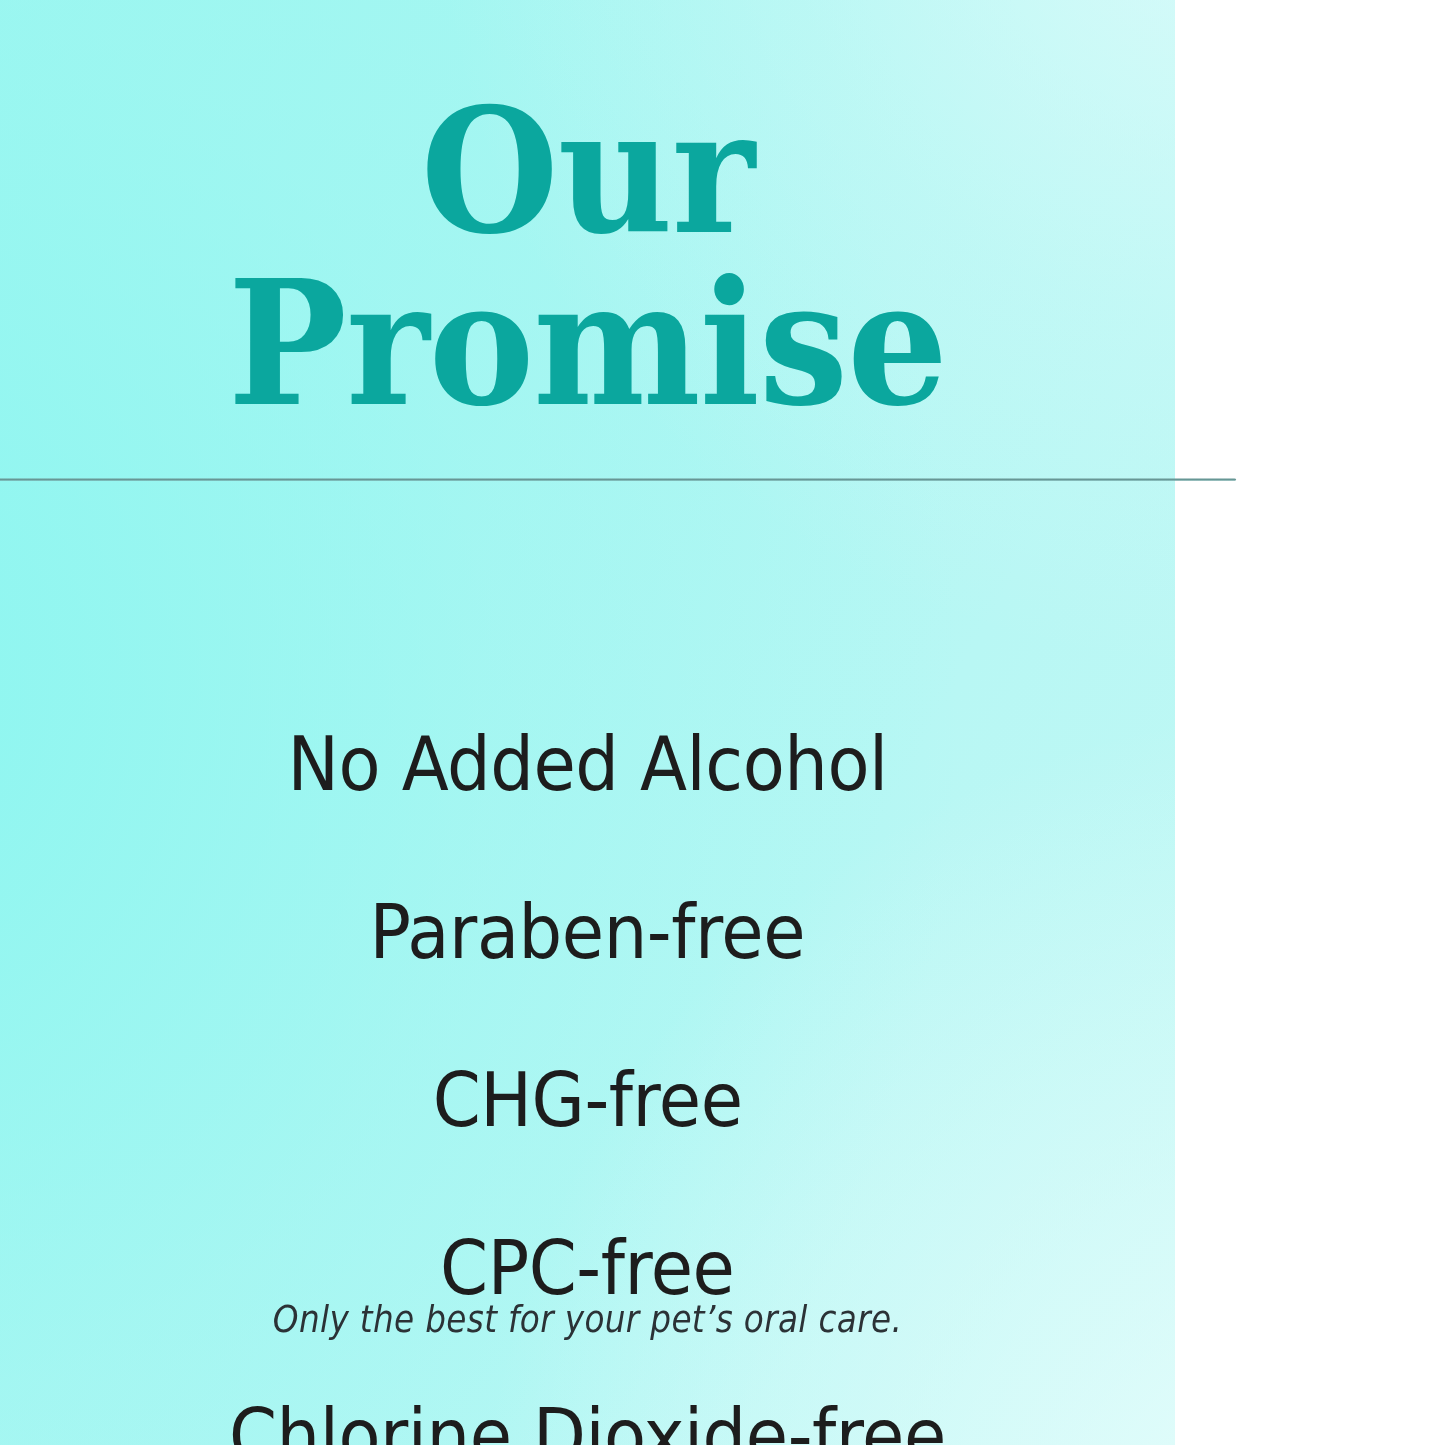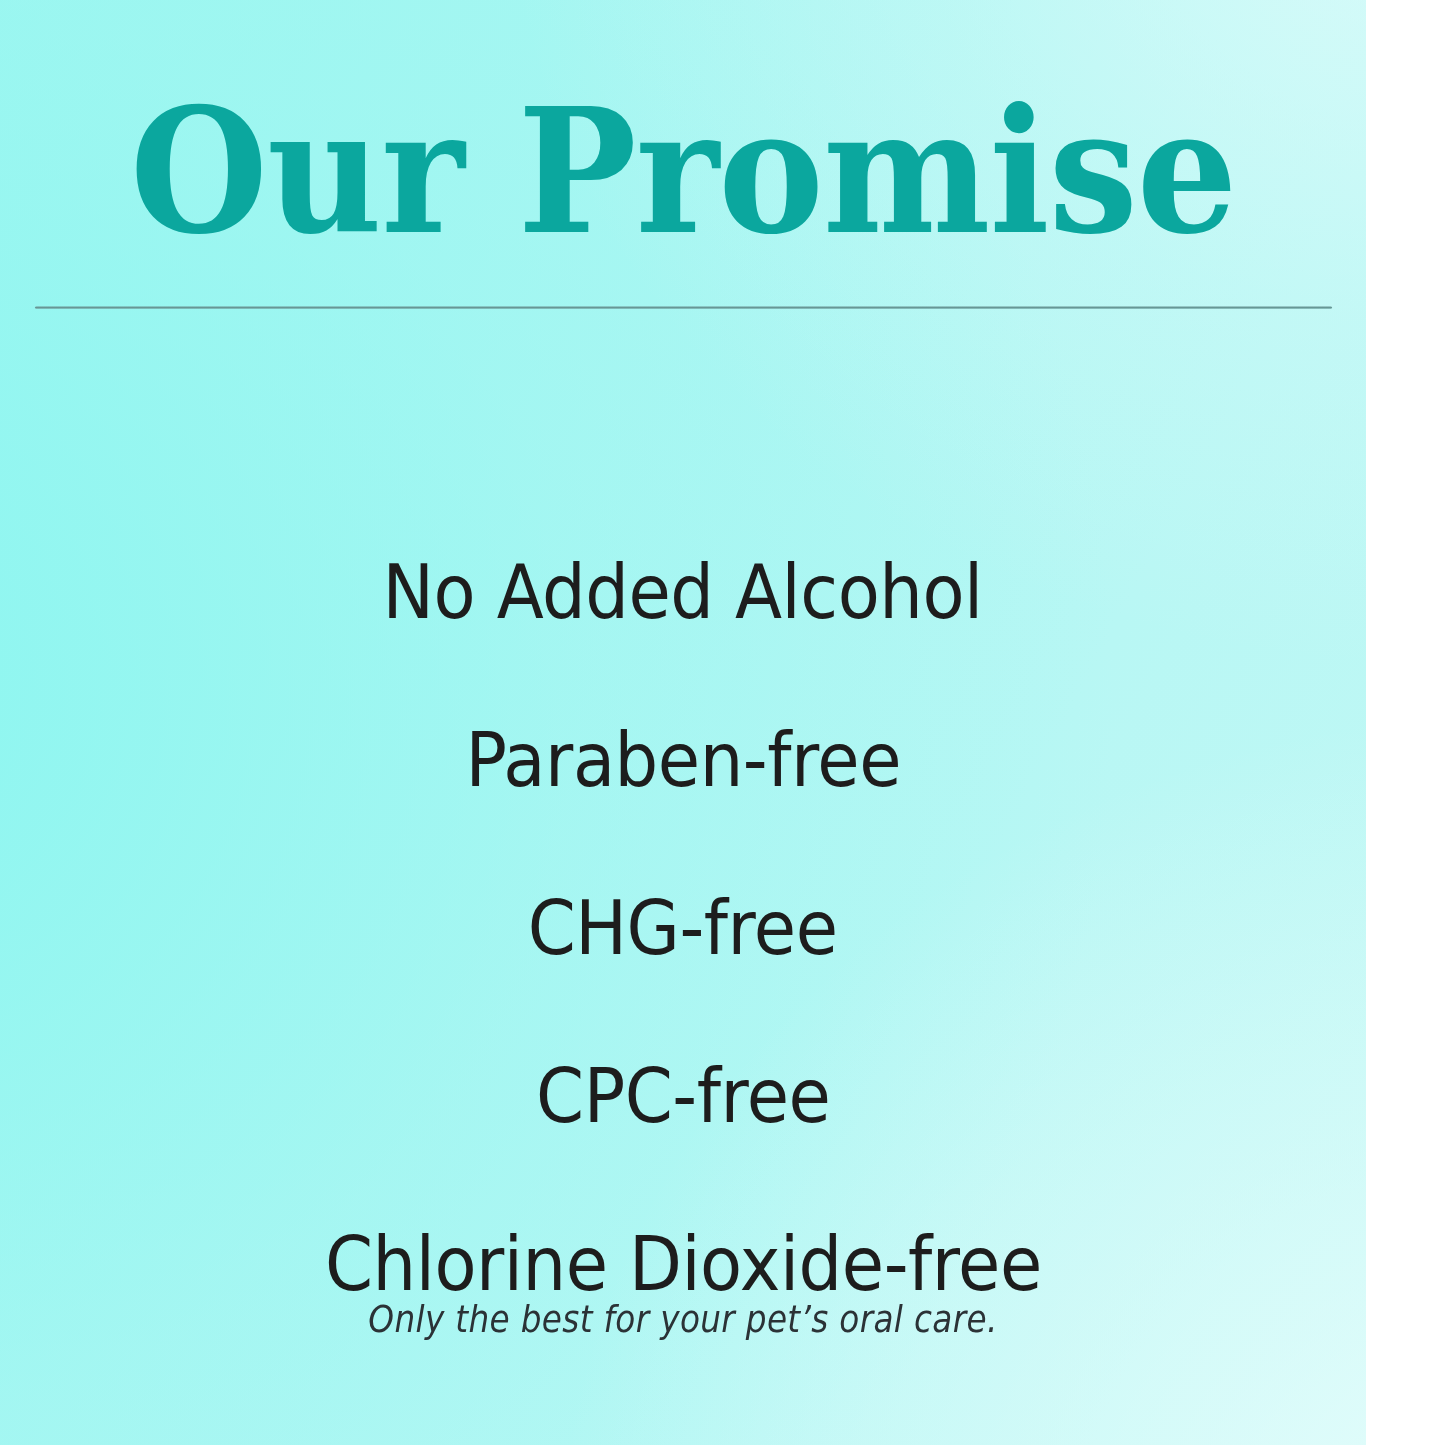--- a/index.html
+++ b/index.html
@@ -9,21 +9,21 @@
   }
   body {
     width: 1445px;
     height: 1445px;
     overflow: hidden;
     font-family: "Liberation Sans", sans-serif;
   }
 
   #promise-card {
     position: relative;
-    width: 1366px;
+    width: 1175px;
     height: 1445px;
     box-sizing: border-box;
     
     background-color: #AEF6F1;
     background-image:
       radial-gradient(ellipse 115% 95% at 112% 108%, rgba(232,253,252,0.95) 0%, rgba(232,253,252,0.45) 32%, rgba(232,253,252,0) 62%),
       radial-gradient(ellipse 100% 80% at 105% -8%, rgba(226,252,251,0.80) 0%, rgba(226,252,251,0.25) 38%, rgba(226,252,251,0) 68%),
       radial-gradient(ellipse 120% 110% at -12% 48%, rgba(140,246,240,0.95) 0%, rgba(150,247,241,0.40) 45%, rgba(160,247,242,0) 78%),
       linear-gradient(118deg, #9EF6F0 0%, #ACF6F2 38%, #B8F7F4 68%, #C2F8F5 100%);
     display: flex;

